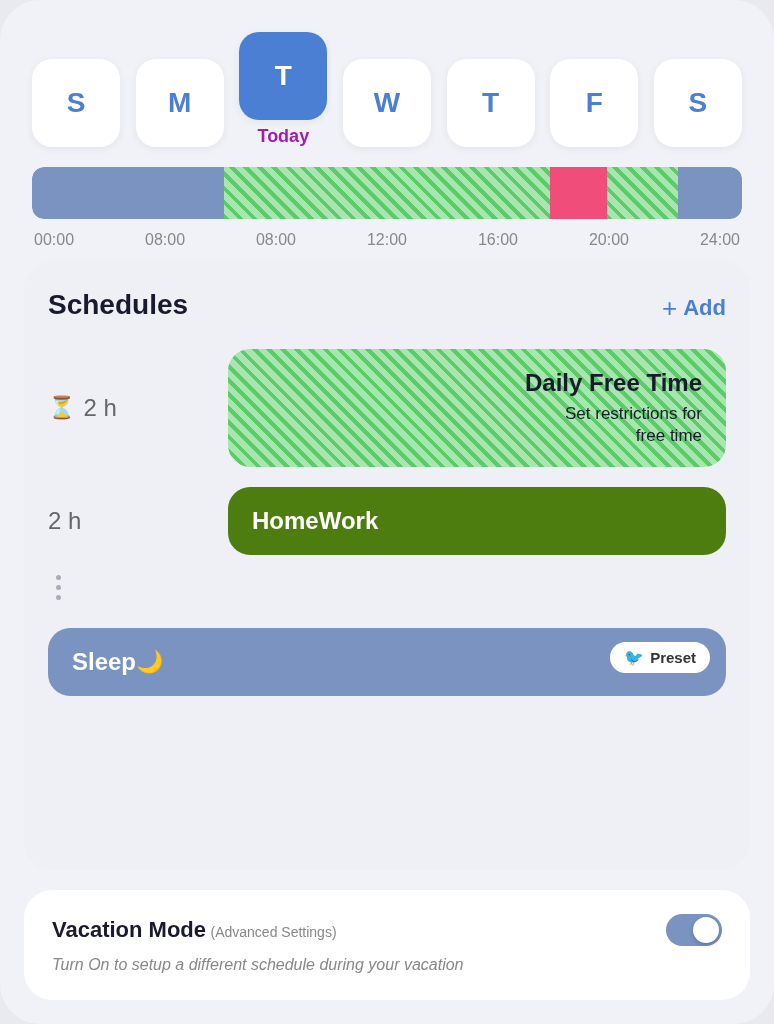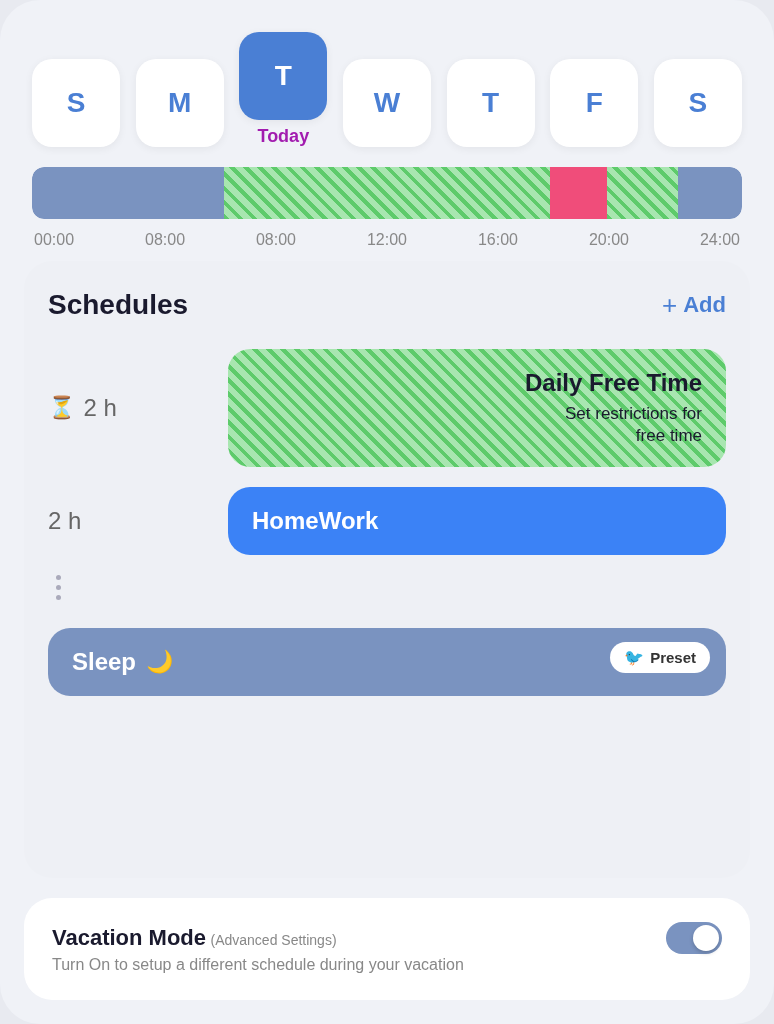--- a/index.html
+++ b/index.html
@@ -139,21 +139,21 @@
       border-radius: 28px;
       padding: 28px 24px;
       flex: 1;
       display: flex;
       flex-direction: column;
       gap: 0;
     }
     .schedules-header {
       display: flex;
       justify-content: space-between;
-      align-items: center;
+      align-items: flex-end;
       margin-bottom: 28px;
     }
     .schedules-title {
       font-size: 28px;
       font-weight: 800;
       color: #1a1a2e;
     }
     .add-btn {
       display: flex;
       align-items: center;
@@ -213,21 +213,21 @@
       background: repeating-linear-gradient(
         45deg,
         #5ecb6b,
         #5ecb6b 4px,
         #a8e6b0 4px,
         #a8e6b0 10px
       );
       text-align: right;
     }
     .card-pink {
-      background: #3b82f6;
+      background: #4d7c0f;
     }
     .card-blue {
       background: #7a93c0;
       position: relative;
     }
     .card-title {
       font-size: 24px;
       font-weight: 800;
       color: #1a1a2e;
     }
@@ -260,21 +260,20 @@
       font-size: 15px;
       font-weight: 600;
       color: #333;
     }
     .preset-bird {
       font-size: 16px;
     }
     .sleep-title-row {
       display: flex;
       align-items: center;
-      gap: 10px;
       text-align: center;
     }
     .moon-icon {
       font-size: 22px;
     }
     .dotted-line {
       display: flex;
       flex-direction: column;
       gap: 5px;
       align-self: center;
@@ -298,35 +297,37 @@
     .vacation-section {
       background: #ffffff;
       border-radius: 28px;
       padding: 24px 28px;
       margin-top: 20px;
     }
     .vacation-header {
       display: flex;
       justify-content: space-between;
       align-items: center;
+      margin-bottom: 8px;
     }
     .vacation-title {
       font-size: 22px;
       font-weight: 800;
       color: #1a1a2e;
     }
     .vacation-subtitle {
       color: #888;
       font-size: 14px;
       font-weight: 400;
     }
     .vacation-desc {
       font-size: 16px;
       color: #888;
       line-height: 1.4;
+      font-style: italic;
     }
     .toggle {
       width: 56px;
       height: 32px;
       background: #7a93c0;
       border-radius: 16px;
       position: relative;
       cursor: pointer;
       flex-shrink: 0;
     }

